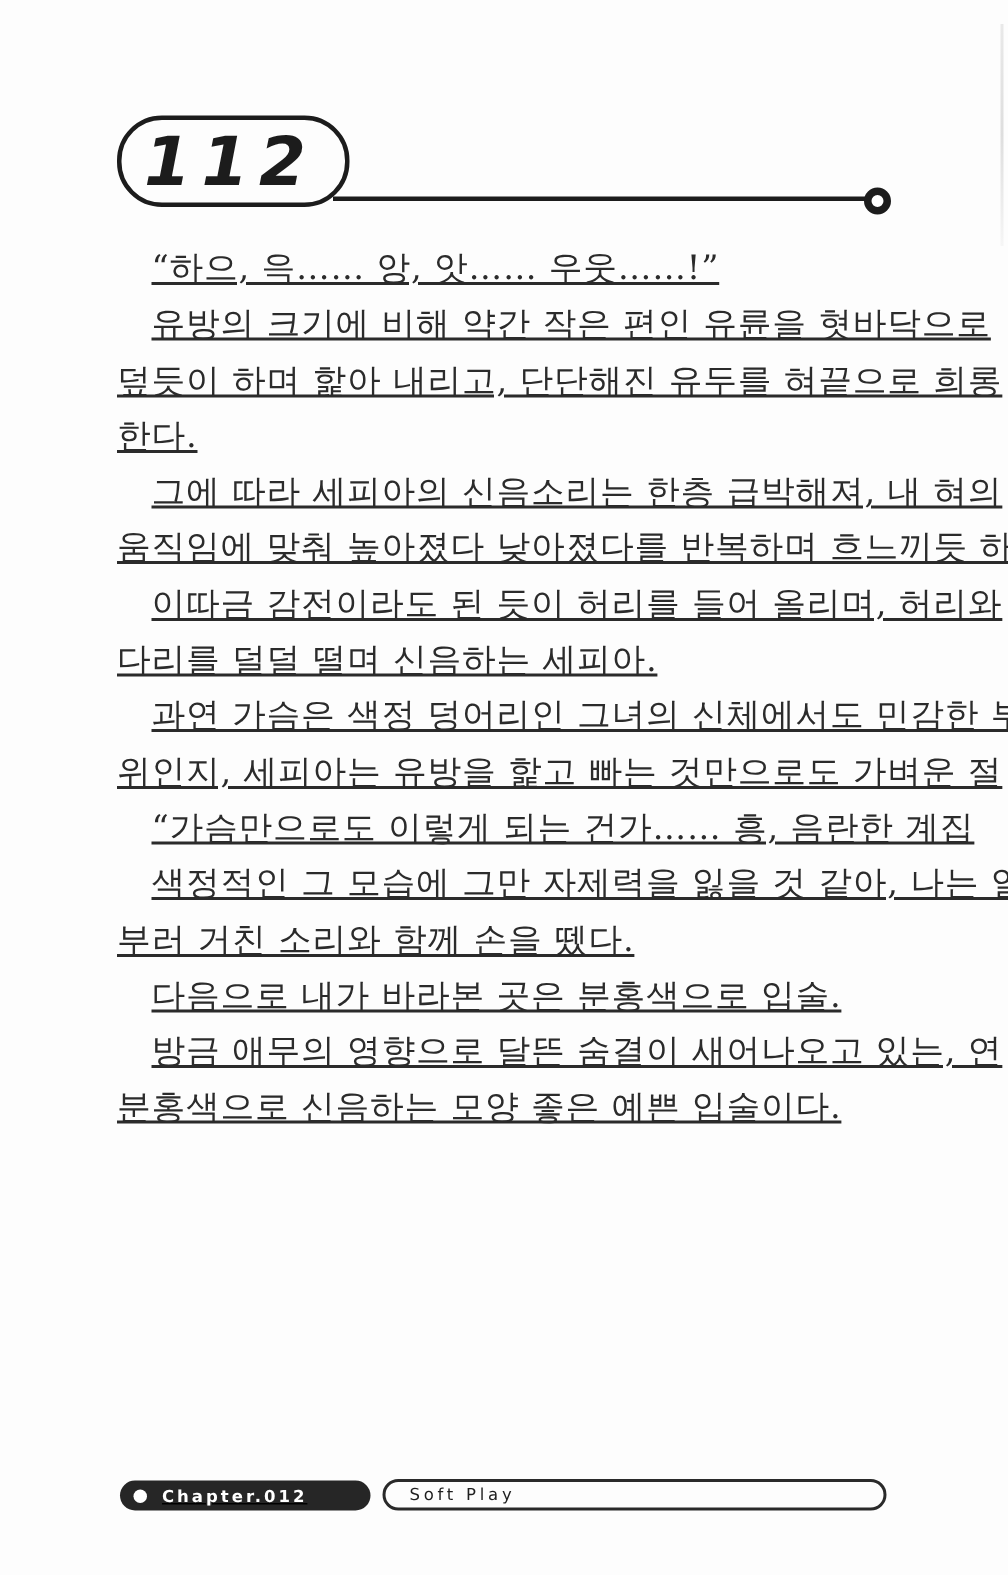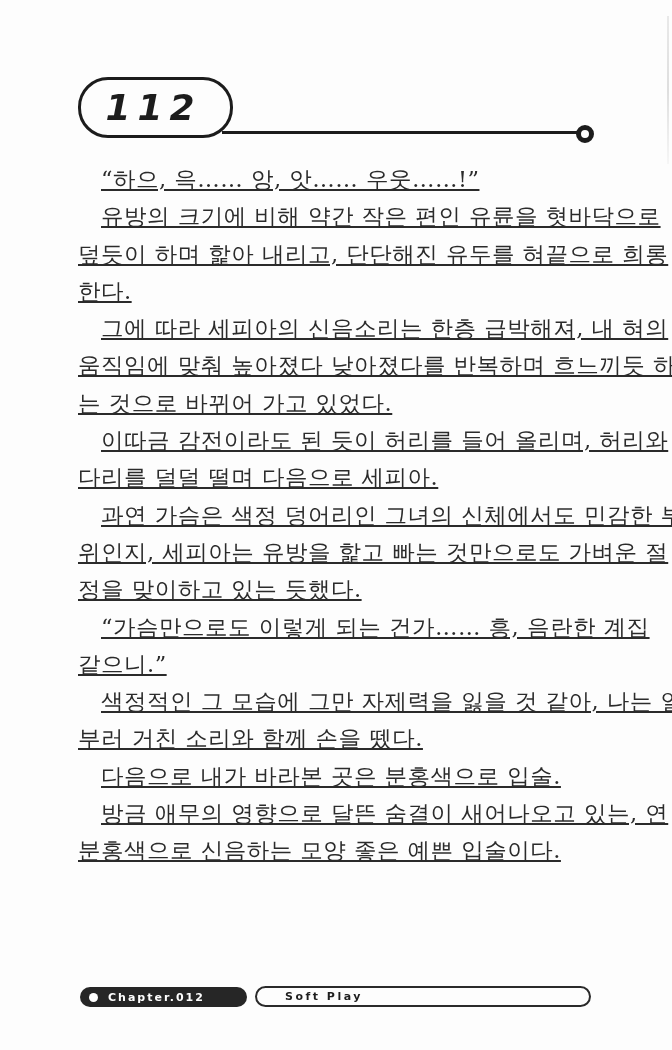--- a/index.html
+++ b/index.html
@@ -20,21 +20,21 @@
     border: 3px solid #1c1c1c;
     border-radius: 30px;
     background: #fdfdfd;
     display: flex; align-items: center; justify-content: center;
     z-index: 2;
   }
   .page-number-pill .num {
     font-family: "DejaVu Sans", "Liberation Sans", sans-serif;
     font-style: italic;
     font-weight: bold;
-    font-size: 36px;
+    font-size: 45px;
     letter-spacing: 7px;
     color: #1c1c1c;
     padding-right: 4px;
     line-height: 1;
   }
   .header-line {
     position: absolute;
     left: 222px; top: 131px;
     width: 356px; height: 3px;
     background: #1c1c1c;
@@ -73,21 +73,21 @@
   }
   .line.indent { padding-left: 23px; }
 
   
   .footer-chapter-pill {
     position: absolute;
     left: 80px; top: 987px;
     width: 167px; height: 20px;
     background: #262626;
     border-radius: 11px;
-    display: flex; align-items: center;
+    display: flex; align-items: center; text-decoration: underline;
   }
   .footer-chapter-pill .dot {
     width: 9px; height: 9px;
     border-radius: 50%;
     background: #ffffff;
     margin-left: 9px;
     flex: 0 0 auto;
   }
   .footer-chapter-pill .label {
     font-family: "DejaVu Sans", "Liberation Sans", sans-serif;
@@ -102,25 +102,25 @@
     position: absolute;
     left: 255px; top: 986px;
     width: 332px; height: 17px;
     background: #fdfdfd;
     border: 2px solid #2a2a2a;
     border-radius: 11px;
     display: flex; align-items: center;
   }
   .footer-section-pill .label {
     font-family: "DejaVu Sans", "Liberation Sans", sans-serif;
-    font-weight: bold;
+    font-weight: normal;
     font-size: 11px;
     letter-spacing: 2.5px;
     color: #1e1e1e;
-    margin-left: 28px;
+    margin-left: 16px;
     line-height: 1;
   }
 </style>
 </head>
 <body>
 
 <div class="page">
 
   <div class="page-number-pill">
     <span class="num">112</span>
@@ -129,28 +129,25 @@
   <div class="header-ring"></div>
   <div class="edge-artifact"></div>
 
   <div class="body-text">
       <div class="line indent">“하으, 윽…… 앙, 앗…… 우웃……!”</div>
       <div class="line indent">유방의 크기에 비해 약간 작은 편인 유륜을 혓바닥으로</div>
       <div class="line">덮듯이 하며 핥아 내리고, 단단해진 유두를 혀끝으로 희롱</div>
       <div class="line">한다.</div>
       <div class="line indent">그에 따라 세피아의 신음소리는 한층 급박해져, 내 혀의</div>
       <div class="line">움직임에 맞춰 높아졌다 낮아졌다를 반복하며 흐느끼듯 하</div>
-      <div class="line">는 것으로 바뀌어 가고 있었다.</div>
       <div class="line indent">이따금 감전이라도 된 듯이 허리를 들어 올리며, 허리와</div>
-      <div class="line">다리를 덜덜 떨며 다음으로 세피아.</div>
+      <div class="line">다리를 덜덜 떨며 신음하는 세피아.</div>
       <div class="line indent">과연 가슴은 색정 덩어리인 그녀의 신체에서도 민감한 부</div>
       <div class="line">위인지, 세피아는 유방을 핥고 빠는 것만으로도 가벼운 절</div>
-      <div class="line">정을 맞이하고 있는 듯했다.</div>
       <div class="line indent">“가슴만으로도 이렇게 되는 건가…… 흥, 음란한 계집</div>
-      <div class="line">같으니.”</div>
       <div class="line indent">색정적인 그 모습에 그만 자제력을 잃을 것 같아, 나는 일</div>
       <div class="line">부러 거친 소리와 함께 손을 뗐다.</div>
       <div class="line indent">다음으로 내가 바라본 곳은 분홍색으로 입술.</div>
       <div class="line indent">방금 애무의 영향으로 달뜬 숨결이 새어나오고 있는, 연</div>
       <div class="line">분홍색으로 신음하는 모양 좋은 예쁜 입술이다.</div>
     </div>
 
   <div class="footer-chapter-pill">
     <span class="dot"></span>
     <span class="label">Chapter.012</span>

